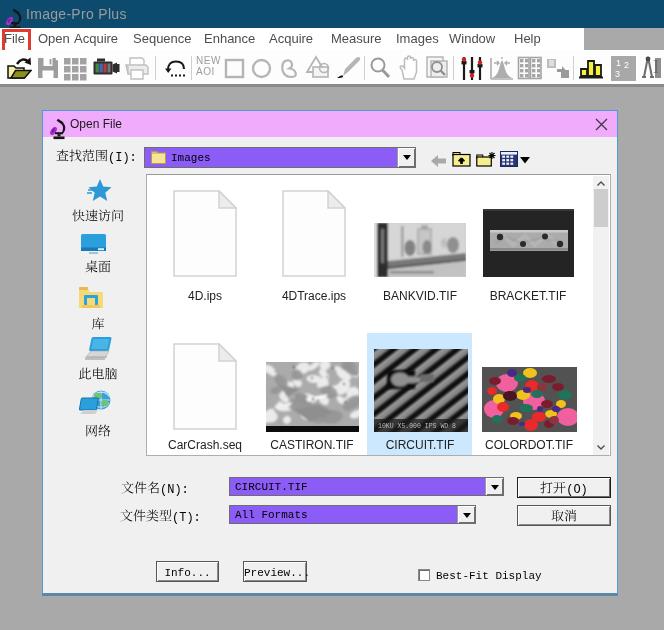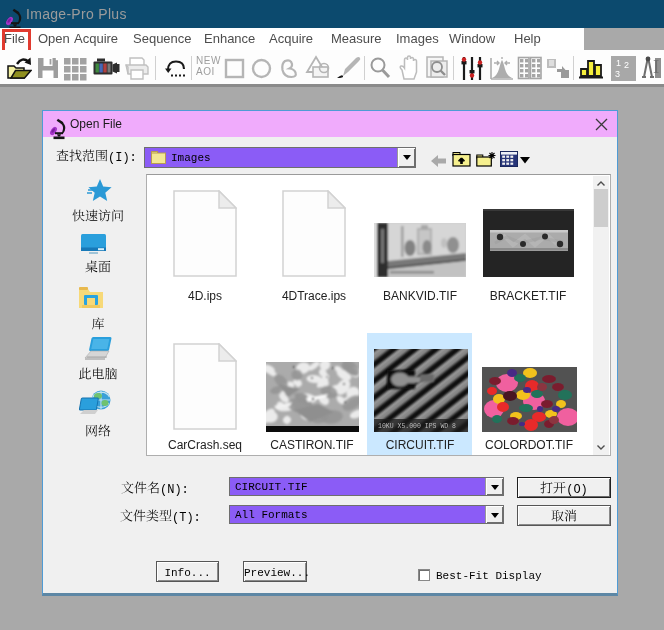--- a/index.html
+++ b/index.html
@@ -560,21 +560,21 @@
  <div class="btn def" style="left:474px;top:366px;width:94px;height:21px;line-height:19px"><svg width="26" height="15" viewBox="0 0 26 15" style="vertical-align:-3px" fill="#000">
         <path transform="translate(0.0,11.44) scale(0.0130)" d="M48.16845703125 -608.8258666992188H345.16845703125L385.528076171875 -660.135009765625Q385.528076171875 -660.135009765625 393.0 -654.1040954589844Q400.471923828125 -648.0731811523438 412.06182861328125 -638.247314453125Q423.6517333984375 -628.4214477539062 435.9186096191406 -617.0365905761719Q448.18548583984375 -605.6517333984375 458.5394287109375 -595.0618286132812Q455.42144775390625 -579.0618286132812 434.18548583984375 -579.0618286132812H56.16845703125ZM391.46624755859375 -718.5337524414062H839.0952758789062L883.9886474609375 -774.6687622070312Q883.9886474609375 -774.6687622070312 892.196533203125 -768.078857421875Q900.4044189453125 -761.4889526367188 913.0252380371094 -751.0451049804688Q925.6460571289062 -740.6012573242188 939.7668762207031 -728.5394287109375Q953.8876953125 -716.4776000976562 965.7135620117188 -704.7697143554688Q961.7135620117188 -689.6517333984375 940.2416381835938 -689.6517333984375H399.46624755859375ZM227.39306640625 -836.4776000976562 318.71923828125 -826.6517333984375Q316.83721923828125 -816.5337524414062 308.83721923828125 -809.0337524414062Q300.83721923828125 -801.5337524414062 282.71923828125 -799.415771484375V-18.66876220703125Q282.71923828125 5.752685546875 276.5113525390625 25.3763427734375Q270.303466796875 45.0 248.35678100585938 57.1798095703125Q226.41009521484375 69.359619140625 180.39874267578125 74.71356201171875Q177.5167236328125 60.528076171875 172.45773315429688 48.9044189453125Q167.39874267578125 37.28076171875 156.39874267578125 29.864990234375Q144.39874267578125 21.44921875 121.42965698242188 16.064361572265625Q98.4605712890625 10.67950439453125 62.224609375 6.20758056640625V-10.32049560546875Q62.224609375 -10.32049560546875 79.92965698242188 -8.879486083984375Q97.63470458984375 -7.4384765625 122.72177124023438 -5.997467041015625Q147.808837890625 -4.55645751953125 169.5728759765625 -3.115447998046875Q191.3369140625 -1.6744384765625 200.3369140625 -1.6744384765625Q216.6290283203125 -1.6744384765625 222.01104736328125 -7.05645751953125Q227.39306640625 -12.4384765625 227.39306640625 -24.84857177734375ZM28.8763427734375 -300.02838134765625Q55.99432373046875 -306.79241943359375 101.084228515625 -321.2615051269531Q146.17413330078125 -335.7305908203125 204.32302856445312 -355.9637145996094Q262.471923828125 -376.19683837890625 328.6208190917969 -399.8709716796875Q394.76971435546875 -423.54510498046875 463.00567626953125 -447.71923828125L468.6517333984375 -433.30914306640625Q398.303466796875 -399.4832763671875 302.303466796875 -352.33154296875Q206.303466796875 -305.1798095703125 82.53375244140625 -249.8201904296875Q78.82586669921875 -232.99432373046875 63.2359619140625 -225.23028564453125ZM710.2132568359375 -711.2977905273438H766.6012573242188V-29.022705078125Q766.6012573242188 -4.83721923828125 759.5984191894531 15.02239990234375Q752.5955810546875 34.88201904296875 729.8230285644531 48.1798095703125Q707.0504760742188 61.47760009765625 657.8593139648438 66.5955810546875Q656.7413330078125 52.528076171875 650.4463806152344 40.963409423828125Q644.1514282226562 29.39874267578125 632.089599609375 22.21893310546875Q618.3817138671875 14.03912353515625 593.5867614746094 8.2132568359375Q568.7918090820312 2.38739013671875 527.5501708984375 -2.32049560546875V-18.7305908203125Q527.5501708984375 -18.7305908203125 541.0220947265625 -17.7305908203125Q554.4940185546875 -16.7305908203125 574.8198852539062 -15.2305908203125Q595.145751953125 -13.7305908203125 617.0306091308594 -12.2305908203125Q638.9154663085938 -10.7305908203125 657.1233520507812 -9.7305908203125Q675.3312377929688 -8.7305908203125 682.6851806640625 -8.7305908203125Q699.2132568359375 -8.7305908203125 704.7132568359375 -14.289581298828125Q710.2132568359375 -19.84857177734375 710.2132568359375 -32.37664794921875Z"></path>
         <path transform="translate(13.0,11.44) scale(0.0130)" d="M685.4271240234375 53.93817138671875Q685.4271240234375 56.17413330078125 679.6883239746094 61.323028564453125Q673.9495239257812 66.471923828125 663.1488952636719 70.56182861328125Q652.3482666015625 74.6517333984375 637.0447998046875 74.6517333984375H628.3312377929688V-745.8258666992188H685.4271240234375ZM365.32049560546875 -436.93817138671875Q365.32049560546875 -375.93817138671875 358.32049560546875 -317.1432189941406Q351.32049560546875 -258.3482666015625 332.466552734375 -203.05331420898438Q313.61260986328125 -147.75836181640625 278.93280029296875 -97.96340942382812Q244.25299072265625 -48.16845703125 188.83438110351562 -4.609466552734375Q133.415771484375 38.94952392578125 52.52239990234375 74.47760009765625L41.23028564453125 59.5394287109375Q126.8763427734375 10.18548583984375 179.52239990234375 -45.16845703125Q232.16845703125 -100.52239990234375 259.9324951171875 -162.3763427734375Q287.696533203125 -224.23028564453125 298.0195617675781 -292.084228515625Q308.34259033203125 -359.93817138671875 308.34259033203125 -435.05615234375V-743.415771484375H365.32049560546875ZM889.5167236328125 -471.96087646484375Q889.5167236328125 -471.96087646484375 897.6066284179688 -465.25299072265625Q905.696533203125 -458.54510498046875 918.5223999023438 -447.9832763671875Q931.3482666015625 -437.42144775390625 945.2331237792969 -425.3006286621094Q959.1179809570312 -413.1798095703125 970.7078857421875 -401.471923828125Q966.7078857421875 -385.471923828125 944.471923828125 -385.471923828125H48.05615234375L39.17413330078125 -415.2359619140625H846.2132568359375ZM834.16845703125 -807.0731811523438Q834.16845703125 -807.0731811523438 842.2583618164062 -800.6012573242188Q850.3482666015625 -794.1293334960938 862.7331237792969 -783.9214477539062Q875.1179809570312 -773.7135620117188 889.0618286132812 -761.9466857910156Q903.0056762695312 -750.1798095703125 914.7135620117188 -738.7078857421875Q911.5955810546875 -722.7078857421875 889.359619140625 -722.7078857421875H87.41009521484375L78.528076171875 -752.471923828125H789.2189331054688Z"></path>
       </svg><span class="mono" style="font-size:12px">(O)</span></div>
  <div class="cz" style="left:77px;top:396px"><svg width="52" height="15" viewBox="0 0 52 15" style="vertical-align:-3px" fill="#000">
         <path transform="translate(0.0,11.44) scale(0.0130)" d="M410.34259033203125 -834.359619140625Q467.471923828125 -814.4832763671875 502.97760009765625 -790.2782287597656Q538.4832763671875 -766.0731811523438 557.3372192382812 -742.1883239746094Q576.191162109375 -718.303466796875 581.1883239746094 -697.5646667480469Q586.1854858398438 -676.8258666992188 580.2977905273438 -663.3230285644531Q574.4100952148438 -649.8201904296875 561.9324951171875 -646.3201904296875Q549.4548950195312 -642.8201904296875 532.977294921875 -653.5899047851562Q524.3312377929688 -682.415771484375 502.77508544921875 -714.2697143554688Q481.21893310546875 -746.1236572265625 453.3397521972656 -775.8006286621094Q425.4605712890625 -805.4776000976562 399.05047607421875 -825.83154296875ZM786.8933715820312 -612.3539428710938Q752.5451049804688 -483.528076171875 692.8709716796875 -375.584228515625Q633.1968383789062 -267.640380859375 544.2839050292969 -181.4324951171875Q455.3709716796875 -95.224609375 333.12933349609375 -29.901580810546875Q210.8876953125 35.42144775390625 51.28643798828125 79.00567626953125L42.8763427734375 62.83154296875Q236.528076171875 -1.8763427734375 372.20220947265625 -99.76119995117188Q507.8763427734375 -197.64605712890625 591.9577331542969 -326.6769714355469Q676.0391235351562 -455.7078857421875 713.089599609375 -612.3539428710938ZM868.6290283203125 -679.078857421875Q868.6290283203125 -679.078857421875 877.3959045410156 -671.9299621582031Q886.1627807617188 -664.7810668945312 899.9015808105469 -653.7782287597656Q913.640380859375 -642.775390625 928.4381713867188 -630.0955810546875Q943.2359619140625 -617.415771484375 955.1798095703125 -605.5899047851562Q951.1798095703125 -589.5899047851562 929.7078857421875 -589.5899047851562H57.3482666015625L48.46624755859375 -619.3539428710938H820.2637329101562ZM270.46624755859375 -612.3539428710938Q304.584228515625 -485.17413330078125 367.528076171875 -382.4410095214844Q430.471923828125 -279.7078857421875 519.915771484375 -201.359619140625Q609.359619140625 -123.0113525390625 722.0365905761719 -68.28106689453125Q834.7135620117188 -13.55078125 967.415771484375 17.50537109375L964.415771484375 28.62335205078125Q942.9324951171875 29.56719970703125 925.2779235839844 41.89874267578125Q907.6233520507812 54.23028564453125 898.2075805664062 75.71356201171875Q770.977294921875 37.5955810546875 665.89306640625 -21.991485595703125Q560.808837890625 -81.57855224609375 478.87066650390625 -164.9605712890625Q396.9324951171875 -248.34259033203125 339.75836181640625 -356.78643798828125Q282.584228515625 -465.23028564453125 251.2921142578125 -600.0618286132812Z"></path>
         <path transform="translate(13.0,11.44) scale(0.0130)" d="M284.83154296875 -333.70220947265625H838.8031616210938L883.5785522460938 -389.71923828125Q883.5785522460938 -389.71923828125 891.7864379882812 -383.12933349609375Q899.9943237304688 -376.5394287109375 912.9971618652344 -366.0955810546875Q926.0 -355.6517333984375 940.1208190917969 -343.6488952636719Q954.2416381835938 -331.64605712890625 965.1854858398438 -319.93817138671875Q962.0675048828125 -303.93817138671875 939.7135620117188 -303.93817138671875H292.83154296875ZM426.92681884765625 -783.2416381835938 519.7249145507812 -754.584228515625Q516.7249145507812 -746.3482666015625 508.0479431152344 -740.4072570800781Q499.3709716796875 -734.4662475585938 483.25299072265625 -735.3482666015625Q452.4271240234375 -630.4044189453125 403.8962097167969 -538.5813903808594Q355.36529541015625 -446.75836181640625 294.94952392578125 -384.4044189453125L280.303466796875 -394.05047607421875Q311.6517333984375 -442.1123046875 340.11798095703125 -503.8511047363281Q368.584228515625 -565.5899047851562 390.78643798828125 -636.915771484375Q412.9886474609375 -708.2416381835938 426.92681884765625 -783.2416381835938ZM596.9886474609375 -825.2416381835938 689.8485717773438 -814.2977905273438Q687.8485717773438 -804.2977905273438 680.4075622558594 -796.7388000488281Q672.966552734375 -789.1798095703125 653.6126098632812 -786.1798095703125V52.2359619140625Q653.6126098632812 56.471923828125 647.078857421875 62.002838134765625Q640.5451049804688 67.53375244140625 630.2444763183594 71.06466674804688Q619.94384765625 74.5955810546875 608.584228515625 74.5955810546875H596.9886474609375ZM401.2359619140625 -607.3482666015625H811.7470092773438L856.16845703125 -662.775390625Q856.16845703125 -662.775390625 864.3173522949219 -656.2444763183594Q872.4662475585938 -649.7135620117188 884.9100952148438 -639.3287048339844Q897.3539428710938 -628.94384765625 911.3567810058594 -617.0589904785156Q925.359619140625 -605.1741333007812 937.0675048828125 -593.584228515625Q933.9495239257812 -577.584228515625 910.83154296875 -577.584228515625H401.2359619140625ZM175.92681884765625 -544.9324951171875 204.23028564453125 -581.415771484375 261.96087646484375 -560.2302856445312Q259.96087646484375 -553.2302856445312 252.51986694335938 -548.6712951660156Q245.078857421875 -544.1123046875 232.72491455078125 -541.9943237304688V55.64605712890625Q232.60693359375 58.0 225.25015258789062 62.648895263671875Q217.89337158203125 67.29779052734375 207.71072387695312 71.32870483398438Q197.528076171875 75.359619140625 186.16845703125 75.359619140625H175.92681884765625ZM262.5615234375 -835.4776000976562 355.0675048828125 -804.4044189453125Q351.94952392578125 -796.2864379882812 342.83154296875 -790.4044189453125Q333.71356201171875 -784.5223999023438 316.5955810546875 -785.5223999023438Q284.1236572265625 -696.4605712890625 242.53375244140625 -612.0504760742188Q200.94384765625 -527.640380859375 152.32302856445312 -454.8201904296875Q103.70220947265625 -382.0 50.57855224609375 -327.58990478515625L36.05047607421875 -338.11798095703125Q79.224609375 -397.58990478515625 121.66278076171875 -477.6208190917969Q164.1009521484375 -557.6517333984375 200.48013305664062 -649.5056762695312Q236.85931396484375 -741.359619140625 262.5615234375 -835.4776000976562Z"></path>
         <path transform="translate(26.0,11.44) scale(0.0130)" d="M818.8990478515625 -766.1741333007812Q814.0170288085938 -758.9381713867188 803.1940002441406 -756.6432189941406Q792.3709716796875 -754.3482666015625 778.0170288085938 -757.9943237304688Q755.4271240234375 -735.2302856445312 724.8063049316406 -707.0252380371094Q694.1854858398438 -678.8201904296875 660.5646667480469 -650.6741333007812Q626.94384765625 -622.528076171875 594.1179809570312 -598.0H570.6517333984375Q597.5899047851562 -627.3539428710938 628.6151428222656 -665.5309143066406Q659.640380859375 -703.7078857421875 689.1066284179688 -742.8258666992188Q718.5728759765625 -781.94384765625 740.2750854492188 -814.8258666992188ZM560.191162109375 -826.415771484375Q559.191162109375 -816.5337524414062 551.3681335449219 -809.9747619628906Q543.5451049804688 -803.415771484375 526.191162109375 -801.2977905273438V-376.76971435546875Q526.191162109375 -373.53375244140625 519.5984191894531 -368.56182861328125Q513.0056762695312 -363.58990478515625 502.64605712890625 -359.6769714355469Q492.28643798828125 -355.7640380859375 481.0447998046875 -355.7640380859375H469.921142578125V-836.2416381835938ZM547.6012573242188 -325.359619140625Q546.6012573242188 -315.359619140625 538.1012573242188 -308.6826477050781Q529.6012573242188 -302.00567626953125 512.6012573242188 -300.00567626953125Q507.4832763671875 -245.94384765625 495.9832763671875 -200.0Q484.4832763671875 -154.05615234375 458.1883239746094 -114.3482666015625Q431.89337158203125 -74.640380859375 382.18548583984375 -40.727447509765625Q332.47760009765625 -6.81451416015625 251.44384765625 21.68548583984375Q170.41009521484375 50.18548583984375 48.81451416015625 74.5955810546875L40.28643798828125 53.5394287109375Q150.57855224609375 26.83154296875 224.31167602539062 -2.8763427734375Q298.0447998046875 -32.584228515625 342.8369140625 -67.23312377929688Q387.6290283203125 -101.88201904296875 411.0981140136719 -142.53091430664062Q434.56719970703125 -183.1798095703125 444.09527587890625 -231.21072387695312Q453.62335205078125 -279.24163818359375 456.50537109375 -335.71356201171875ZM519.8876953125 -235.06182861328125Q546.1236572265625 -178.53375244140625 588.6545715332031 -135.5955810546875Q631.1854858398438 -92.65740966796875 688.5394287109375 -62.396209716796875Q745.8933715820312 -32.135009765625 815.1574096679688 -12.8148193359375Q884.4214477539062 6.50537109375 965.0056762695312 16.7974853515625L963.2416381835938 27.7974853515625Q945.05615234375 30.2132568359375 932.66845703125 43.603790283203125Q920.28076171875 56.99432373046875 914.5728759765625 77.359619140625Q809.8145141601562 54.76971435546875 729.8482666015625 17.03375244140625Q649.8820190429688 -20.70220947265625 593.44384765625 -80.23312377929688Q537.0056762695312 -139.7640380859375 502.83154296875 -225.53375244140625ZM872.16845703125 -292.78106689453125Q872.16845703125 -292.78106689453125 880.6993713378906 -286.2501525878906Q889.2302856445312 -279.71923828125 902.1151428222656 -269.0113525390625Q915.0 -258.303466796875 929.44384765625 -246.03659057617188Q943.8876953125 -233.76971435546875 955.7135620117188 -222.1798095703125Q951.7135620117188 -206.1798095703125 929.359619140625 -206.1798095703125H52.52239990234375L43.640380859375 -235.94384765625H825.9829711914062ZM496.47760009765625 -596.8820190429688Q423.83154296875 -505.46624755859375 309.7388000488281 -434.4353332519531Q195.64605712890625 -363.4044189453125 61.4605712890625 -317.4044189453125L51.9324951171875 -334.696533203125Q129.752685546875 -368.16845703125 200.71893310546875 -412.4353332519531Q271.6851806640625 -456.70220947265625 331.0924377441406 -507.8511047363281Q390.49969482421875 -559.0 431.9659423828125 -612.8820190429688H496.47760009765625ZM514.6574096679688 -565.7078857421875Q614.9552001953125 -541.247314453125 683.4271240234375 -514.3091430664062Q751.8990478515625 -487.3709716796875 794.6040954589844 -461.28106689453125Q837.3091430664062 -435.191162109375 857.3652954101562 -412.7164001464844Q877.4214477539062 -390.24163818359375 879.4466857910156 -374.1488952636719Q881.471923828125 -358.05615234375 870.3482666015625 -351.2892761230469Q859.224609375 -344.52239990234375 838.7470092773438 -350.23028564453125Q814.1009521484375 -372.2921142578125 774.28076171875 -399.38201904296875Q734.4605712890625 -426.471923828125 687.6123046875 -454.7078857421875Q640.7640380859375 -482.94384765625 593.3567810058594 -508.1208190917969Q545.9495239257812 -533.2977905273438 505.89337158203125 -551.5337524414062ZM200.63470458984375 -799.1236572265625Q255.584228515625 -782.0113525390625 290.0 -760.8063049316406Q324.415771484375 -739.6012573242188 343.03375244140625 -718.4523620605469Q361.6517333984375 -697.303466796875 366.82586669921875 -678.4186096191406Q372.0 -659.5337524414062 366.96624755859375 -647.1488952636719Q361.9324951171875 -634.7640380859375 349.9858093261719 -631.2050476074219Q338.03912353515625 -627.6460571289062 322.033447265625 -636.94384765625Q312.2694091796875 -662.5337524414062 290.1542663574219 -691.2697143554688Q268.03912353515625 -720.0056762695312 241.15994262695312 -746.1236572265625Q214.28076171875 -772.2416381835938 190.10662841796875 -789.7135620117188ZM855.9324951171875 -667.6012573242188Q855.9324951171875 -667.6012573242188 864.0813903808594 -661.1293334960938Q872.2302856445312 -654.6574096679688 885.1741333007812 -644.4495239257812Q898.1179809570312 -634.2416381835938 912.1798095703125 -622.4747619628906Q926.2416381835938 -610.7078857421875 938.0675048828125 -599.1179809570312Q934.0675048828125 -583.1179809570312 911.7135620117188 -583.1179809570312H67.1123046875L58.23028564453125 -612.8820190429688H812.39306640625Z"></path>
         <path transform="translate(39.0,11.44) scale(0.0130)" d="M75.63470458984375 -771.2359619140625H455.977294921875L497.0447998046875 -822.8933715820312Q497.0447998046875 -822.8933715820312 510.4296569824219 -812.303466796875Q523.8145141601562 -801.7135620117188 542.0533142089844 -786.8876953125Q560.2921142578125 -772.0618286132812 574.3539428710938 -758.3539428710938Q570.3539428710938 -742.3539428710938 549.0 -742.3539428710938H83.63470458984375ZM47.16845703125 -573.8258666992188H467.63470458984375L510.1123046875 -629.191162109375Q510.1123046875 -629.191162109375 523.8201904296875 -617.9832763671875Q537.528076171875 -606.775390625 555.971923828125 -591.2135620117188Q574.415771484375 -575.6517333984375 589.0056762695312 -560.94384765625Q585.1236572265625 -544.94384765625 563.7697143554688 -544.94384765625H55.16845703125ZM630.6290283203125 -786.3539428710938 721.1854858398438 -775.8820190429688Q720.1854858398438 -766.0 711.9214477539062 -759.5Q703.6574096679688 -753.0 685.6574096679688 -750.0V-432.82586669921875Q685.6574096679688 -428.82586669921875 678.859619140625 -424.0309143066406Q672.0618286132812 -419.2359619140625 662.1151428222656 -415.9410095214844Q652.16845703125 -412.64605712890625 641.28076171875 -412.64605712890625H630.6290283203125ZM376.977294921875 -771.2359619140625H432.359619140625V-311.17413330078125Q432.24163818359375 -308.05615234375 419.1769714355469 -300.9072570800781Q406.1123046875 -293.75836181640625 385.1009521484375 -293.75836181640625H376.977294921875ZM848.977294921875 -832.7640380859375 939.4776000976562 -823.1741333007812Q937.5955810546875 -813.05615234375 929.5955810546875 -806.55615234375Q921.5955810546875 -800.05615234375 903.7135620117188 -797.05615234375V-368.71923828125Q903.7135620117188 -344.00567626953125 898.5056762695312 -326.2359619140625Q893.2977905273438 -308.46624755859375 875.1741333007812 -297.52239990234375Q857.0504760742188 -286.57855224609375 818.6851806640625 -282.34259033203125Q816.8031616210938 -295.70220947265625 812.8031616210938 -305.85394287109375Q808.8031616210938 -316.00567626953125 800.5671997070312 -323.94952392578125Q790.5671997070312 -330.89337158203125 774.1261901855469 -336.10125732421875Q757.6851806640625 -341.30914306640625 730.8593139648438 -344.78106689453125V-361.30914306640625Q730.8593139648438 -361.30914306640625 743.4183044433594 -360.30914306640625Q755.977294921875 -359.30914306640625 773.977294921875 -357.8681335449219Q791.977294921875 -356.4271240234375 807.5952758789062 -355.4271240234375Q823.2132568359375 -354.4271240234375 829.3312377929688 -354.4271240234375Q841.0952758789062 -354.4271240234375 845.0362854003906 -358.80914306640625Q848.977294921875 -363.191162109375 848.977294921875 -372.83721923828125ZM471.51104736328125 -323.29779052734375 564.6630859375 -312.82586669921875Q563.6630859375 -302.7078857421875 554.8990478515625 -295.6488952636719Q546.135009765625 -288.58990478515625 527.7810668945312 -285.58990478515625V35.1236572265625H471.51104736328125ZM143.87066650390625 -192.1123046875H739.1009521484375L784.2864379882812 -248.5955810546875Q784.2864379882812 -248.5955810546875 792.8763427734375 -242.1236572265625Q801.4662475585938 -235.6517333984375 814.3511047363281 -225.00283813476562Q827.2359619140625 -214.35394287109375 841.6798095703125 -202.08706665039062Q856.1236572265625 -189.8201904296875 868.83154296875 -178.3482666015625Q864.83154296875 -163.23028564453125 841.5955810546875 -163.23028564453125H151.87066650390625ZM46.16845703125 22.415771484375H819.9829711914062L867.16845703125 -36.94952392578125Q867.16845703125 -36.94952392578125 875.7583618164062 -30.036590576171875Q884.3482666015625 -23.1236572265625 898.2331237792969 -12.415771484375Q912.1179809570312 -1.7078857421875 927.0618286132812 11.0Q942.0056762695312 23.7078857421875 954.7135620117188 35.29779052734375Q950.7135620117188 51.29779052734375 927.4776000976562 51.29779052734375H55.05047607421875ZM191.09527587890625 -771.2359619140625H245.24163818359375V-629.1066284179688Q245.24163818359375 -586.9886474609375 239.1236572265625 -540.252685546875Q233.00567626953125 -493.5167236328125 213.915771484375 -447.3397521972656Q194.82586669921875 -401.16278076171875 156.20504760742188 -358.66278076171875Q117.584228515625 -316.16278076171875 51.57855224609375 -281.5167236328125L39.28643798828125 -294.808837890625Q106.28076171875 -344.808837890625 138.6009521484375 -400.9858093261719Q170.921142578125 -457.16278076171875 181.00820922851562 -515.0167236328125Q191.09527587890625 -572.8706665039062 191.09527587890625 -628.224609375Z"></path>
       </svg><span class="mono" style="font-size:12px">(T):</span></div>
- <div class="combo" style="left:186px;top:394px;width:275px;height:19px">
+ <div class="combo" style="left:186px;top:394px;width:247px;height:19px">
    <span class="mono abs" style="left:5px;top:3px">All Formats</span>
       <div class="cbtn"></div>
  </div>
  <div class="btn" style="left:474px;top:394px;width:94px;height:21px;line-height:19px"><svg width="26" height="15" viewBox="0 0 26 15" style="vertical-align:-3px" fill="#000">
         <path transform="translate(0.0,11.44) scale(0.0130)" d="M579.6460571289062 -648.3539428710938Q600.3539428710938 -494.0 653.2668762207031 -365.4747619628906Q706.1798095703125 -236.94952392578125 787.8567810058594 -139.39620971679688Q869.5337524414062 -41.8428955078125 977.0618286132812 20.2132568359375L974.0618286132812 30.56719970703125Q955.4044189453125 31.98297119140625 940.4577331542969 41.81451416015625Q925.5110473632812 51.64605712890625 920.1571044921875 68.94952392578125Q769.4548950195312 -33.46624755859375 678.3145141601562 -215.64321899414062Q587.1741333007812 -397.8201904296875 556.2359619140625 -640.5899047851562ZM38.4044189453125 -120.135009765625Q73.640380859375 -126.01702880859375 130.17129516601562 -138.48611450195312Q186.70220947265625 -150.9552001953125 259.41009521484375 -168.30630493164062Q332.11798095703125 -185.65740966796875 414.82586669921875 -206.33154296875Q497.53375244140625 -227.00567626953125 584.1236572265625 -248.29779052734375L588.7697143554688 -231.00567626953125Q499.89337158203125 -199.82586669921875 379.10125732421875 -158.96908569335938Q258.30914306640625 -118.1123046875 98.18548583984375 -68.63470458984375Q91.71356201171875 -49.39874267578125 76.359619140625 -44.39874267578125ZM840.3255615234375 -651.1179809570312 878.9268188476562 -689.4271240234375 946.9495239257812 -625.8201904296875Q941.0675048828125 -619.4662475585938 932.5675048828125 -617.2302856445312Q924.0675048828125 -614.9943237304688 906.83154296875 -612.8763427734375Q886.4214477539062 -513.9943237304688 854.2164001464844 -417.75836181640625Q822.0113525390625 -321.52239990234375 771.6293334960938 -232.78643798828125Q721.247314453125 -144.05047607421875 647.3933715820312 -67.31451416015625Q573.5394287109375 9.42144775390625 471.5955810546875 68.42144775390625L458.94952392578125 54.247314453125Q545.7078857421875 -6.81451416015625 611.7611999511719 -85.75836181640625Q677.8145141601562 -164.70220947265625 725.28076171875 -256.8511047363281Q772.7470092773438 -349.0 803.1851806640625 -448.7949523925781Q833.6233520507812 -548.5899047851562 849.7974853515625 -651.1179809570312ZM877.6290283203125 -651.1179809570312V-621.3539428710938H488.47760009765625L479.47760009765625 -651.1179809570312ZM428.696533203125 -365.359619140625V-335.5955810546875H167.8876953125V-365.359619140625ZM428.696533203125 -560.415771484375V-530.6517333984375H167.8876953125V-560.415771484375ZM449.8990478515625 56.05615234375Q449.8990478515625 58.41009521484375 444.3962097167969 63.676971435546875Q438.89337158203125 68.94384765625 428.4466857910156 73.09274291992188Q418.0 77.24163818359375 403.16845703125 77.24163818359375H394.92681884765625V-752.7078857421875H449.8990478515625ZM201.48895263671875 -752.7078857421875V-122.47760009765625L146.752685546875 -112.7640380859375V-752.7078857421875ZM512.584228515625 -807.5451049804688Q512.584228515625 -807.5451049804688 520.6741333007812 -801.0731811523438Q528.7640380859375 -794.6012573242188 541.6488952636719 -784.3343811035156Q554.5337524414062 -774.0675048828125 568.5365905761719 -762.3006286621094Q582.5394287109375 -750.5337524414062 594.3652954101562 -738.94384765625Q590.3652954101562 -722.94384765625 568.1293334960938 -722.94384765625H52.75836181640625L44.75836181640625 -752.7078857421875H469.0447998046875Z"></path>
         <path transform="translate(13.0,11.44) scale(0.0130)" d="M127.696533203125 -202.8876953125Q136.28643798828125 -202.8876953125 140.9044189453125 -205.82870483398438Q145.52239990234375 -208.76971435546875 152.8763427734375 -223.8876953125Q157.23028564453125 -233.00567626953125 161.40725708007812 -241.1236572265625Q165.584228515625 -249.24163818359375 172.3201904296875 -263.859619140625Q179.05615234375 -278.47760009765625 191.35110473632812 -305.5955810546875Q203.64605712890625 -332.71356201171875 224.5 -378.83154296875Q245.35394287109375 -424.94952392578125 277.32586669921875 -496.0675048828125Q309.29779052734375 -567.1854858398438 355.1236572265625 -669.4214477539062L372.6517333984375 -664.5394287109375Q358.76971435546875 -626.6574096679688 340.6826477050781 -577.8343811035156Q322.5955810546875 -529.0113525390625 303.5085144042969 -477.247314453125Q284.42144775390625 -425.4832763671875 267.3343811035156 -379.0422668457031Q250.247314453125 -332.60125732421875 237.9832763671875 -297.9832763671875Q225.71923828125 -263.36529541015625 220.71923828125 -248.89337158203125Q213.71923828125 -226.42144775390625 208.66024780273438 -203.77255249023438Q203.60125732421875 -181.1236572265625 204.4832763671875 -162.8876953125Q204.60125732421875 -146.1798095703125 208.57318115234375 -129.00283813476562Q212.54510498046875 -111.82586669921875 217.635009765625 -91.50283813476562Q222.72491455078125 -71.1798095703125 226.13784790039062 -47.120819091796875Q229.55078125 -23.06182861328125 227.66876220703125 7.528076171875Q226.66876220703125 38.82586669921875 213.6630859375 56.828704833984375Q200.65740966796875 74.83154296875 176.1798095703125 74.83154296875Q163.35394287109375 74.83154296875 155.76119995117188 61.626495361328125Q148.16845703125 48.42144775390625 147.224609375 25.359619140625Q153.81451416015625 -25.99432373046875 154.05047607421875 -66.49716186523438Q154.28643798828125 -107.0 148.84542846679688 -133.44384765625Q143.4044189453125 -159.8876953125 132.16845703125 -167.00567626953125Q122.05047607421875 -174.1236572265625 110.696533203125 -176.80062866210938Q99.34259033203125 -179.47760009765625 83.34259033203125 -180.47760009765625V-202.8876953125Q83.34259033203125 -202.8876953125 91.9605712890625 -202.8876953125Q100.57855224609375 -202.8876953125 111.63754272460938 -202.8876953125Q122.696533203125 -202.8876953125 127.696533203125 -202.8876953125ZM55.696533203125 -602.5337524414062Q106.88201904296875 -596.1236572265625 139.415771484375 -582.0927429199219Q171.94952392578125 -568.0618286132812 189.0675048828125 -550.5589904785156Q206.18548583984375 -533.05615234375 210.80062866210938 -515.9943237304688Q215.415771484375 -498.9324951171875 209.88201904296875 -486.6656188964844Q204.3482666015625 -474.39874267578125 191.51956176757812 -470.4577331542969Q178.69085693359375 -466.5167236328125 161.80316162109375 -474.9324951171875Q154.03912353515625 -496.75836181640625 134.74700927734375 -519.084228515625Q115.45489501953125 -541.4100952148438 91.89874267578125 -560.7949523925781Q68.34259033203125 -580.1798095703125 46.05047607421875 -593.1236572265625ZM133.584228515625 -820.7135620117188Q187.76971435546875 -812.1854858398438 222.68548583984375 -795.7135620117188Q257.60125732421875 -779.2416381835938 276.4832763671875 -760.1798095703125Q295.36529541015625 -741.1179809570312 300.3624572753906 -723.4971618652344Q305.359619140625 -705.8763427734375 300.08990478515625 -692.66845703125Q294.8201904296875 -679.4605712890625 281.81451416015625 -675.6375427246094Q268.808837890625 -671.8145141601562 251.80316162109375 -680.4662475585938Q242.27508544921875 -703.4100952148438 221.27792358398438 -728.1769714355469Q200.28076171875 -752.94384765625 174.51956176757812 -774.7107238769531Q148.75836181640625 -796.4776000976562 123.93817138671875 -810.4214477539062ZM820.0391235351562 -527.8258666992188 851.16845703125 -565.191162109375 929.775390625 -505.88201904296875Q924.8933715820312 -500.7640380859375 912.6883239746094 -495.14605712890625Q900.4832763671875 -489.528076171875 885.3652954101562 -487.528076171875V-9.48895263671875Q885.3652954101562 14.34259033203125 879.6574096679688 32.73028564453125Q873.9495239257812 51.11798095703125 854.8258666992188 62.1798095703125Q835.7022094726562 73.24163818359375 794.4548950195312 77.47760009765625Q793.3369140625 64.7640380859375 788.8959045410156 53.553314208984375Q784.4548950195312 42.34259033203125 775.3369140625 35.16278076171875Q764.4548950195312 28.864990234375 745.808837890625 23.098114013671875Q727.1627807617188 17.33123779296875 697.4548950195312 13.977294921875V-2.55078125Q697.4548950195312 -2.55078125 711.2779235839844 -1.55078125Q725.1009521484375 -0.55078125 744.864990234375 0.83123779296875Q764.6290283203125 2.2132568359375 782.4520568847656 3.2132568359375Q800.2750854492188 4.2132568359375 807.5110473632812 4.2132568359375Q821.1571044921875 4.2132568359375 825.5981140136719 -0.345733642578125Q830.0391235351562 -4.90472412109375 830.0391235351562 -16.55078125V-527.8258666992188ZM925.0731811523438 -751.16845703125Q920.3091430664062 -743.2864379882812 912.2501525878906 -740.1094665527344Q904.191162109375 -736.9324951171875 886.9552001953125 -740.696533203125Q865.5394287109375 -704.0504760742188 829.859619140625 -654.6123046875Q794.1798095703125 -605.1741333007812 755.0 -563.1179809570312L742.3539428710938 -574.7640380859375Q761.6460571289062 -608.2359619140625 780.4381713867188 -648.0028381347656Q799.2302856445312 -687.7697143554688 814.5813903808594 -726.859619140625Q829.9324951171875 -765.9495239257812 839.224609375 -794.303466796875ZM699.4889526367188 -826.0056762695312Q698.4889526367188 -816.0056762695312 691.10693359375 -809.5056762695312Q683.7249145507812 -803.0056762695312 666.60693359375 -800.8876953125V-510.94384765625H611.3987426757812V-835.5955810546875ZM855.16845703125 -199.1236572265625V-169.359619140625H421.18548583984375V-199.1236572265625ZM857.8145141601562 -361.359619140625V-331.5955810546875H423.83154296875V-361.359619140625ZM445.14068603515625 53.93817138671875Q445.14068603515625 57.528076171875 438.7839050292969 62.412933349609375Q432.4271240234375 67.29779052734375 422.18548583984375 70.94668579101562Q411.94384765625 74.5955810546875 399.584228515625 74.5955810546875H389.9324951171875V-527.8258666992188V-557.6012573242188L450.37664794921875 -527.8258666992188H863.224609375V-498.06182861328125H445.14068603515625ZM381.1123046875 -778.7697143554688Q434.82586669921875 -754.0675048828125 468.3876953125 -726.803466796875Q501.94952392578125 -699.5394287109375 518.8905334472656 -674.0085144042969Q535.83154296875 -648.4776000976562 539.8876953125 -627.2697143554688Q543.94384765625 -606.0618286132812 538.3511047363281 -592.0899047851562Q532.7583618164062 -578.1179809570312 520.4296569824219 -575.3539428710938Q508.1009521484375 -572.5899047851562 493.2132568359375 -584.0056762695312Q486.56719970703125 -614.359619140625 466.1880187988281 -648.8006286621094Q445.808837890625 -683.2416381835938 420.10662841796875 -715.5646667480469Q394.4044189453125 -747.8876953125 369.46624755859375 -770.2416381835938Z"></path>
       </svg></div>
  <div class="btn" style="left:113px;top:450px;width:63px;height:21px"><span class="mono" style="line-height:19px">Info...</span></div>
  <div class="btn" style="left:200px;top:450px;width:64px;height:21px"><span class="mono" style="line-height:19px">Preview...</span></div>
  <div class="abs" style="left:375px;top:458px;width:12px;height:12px;background:#fff;border:1px solid #888;box-shadow:inset 1px 1px 0 #6e6e6e"></div>

